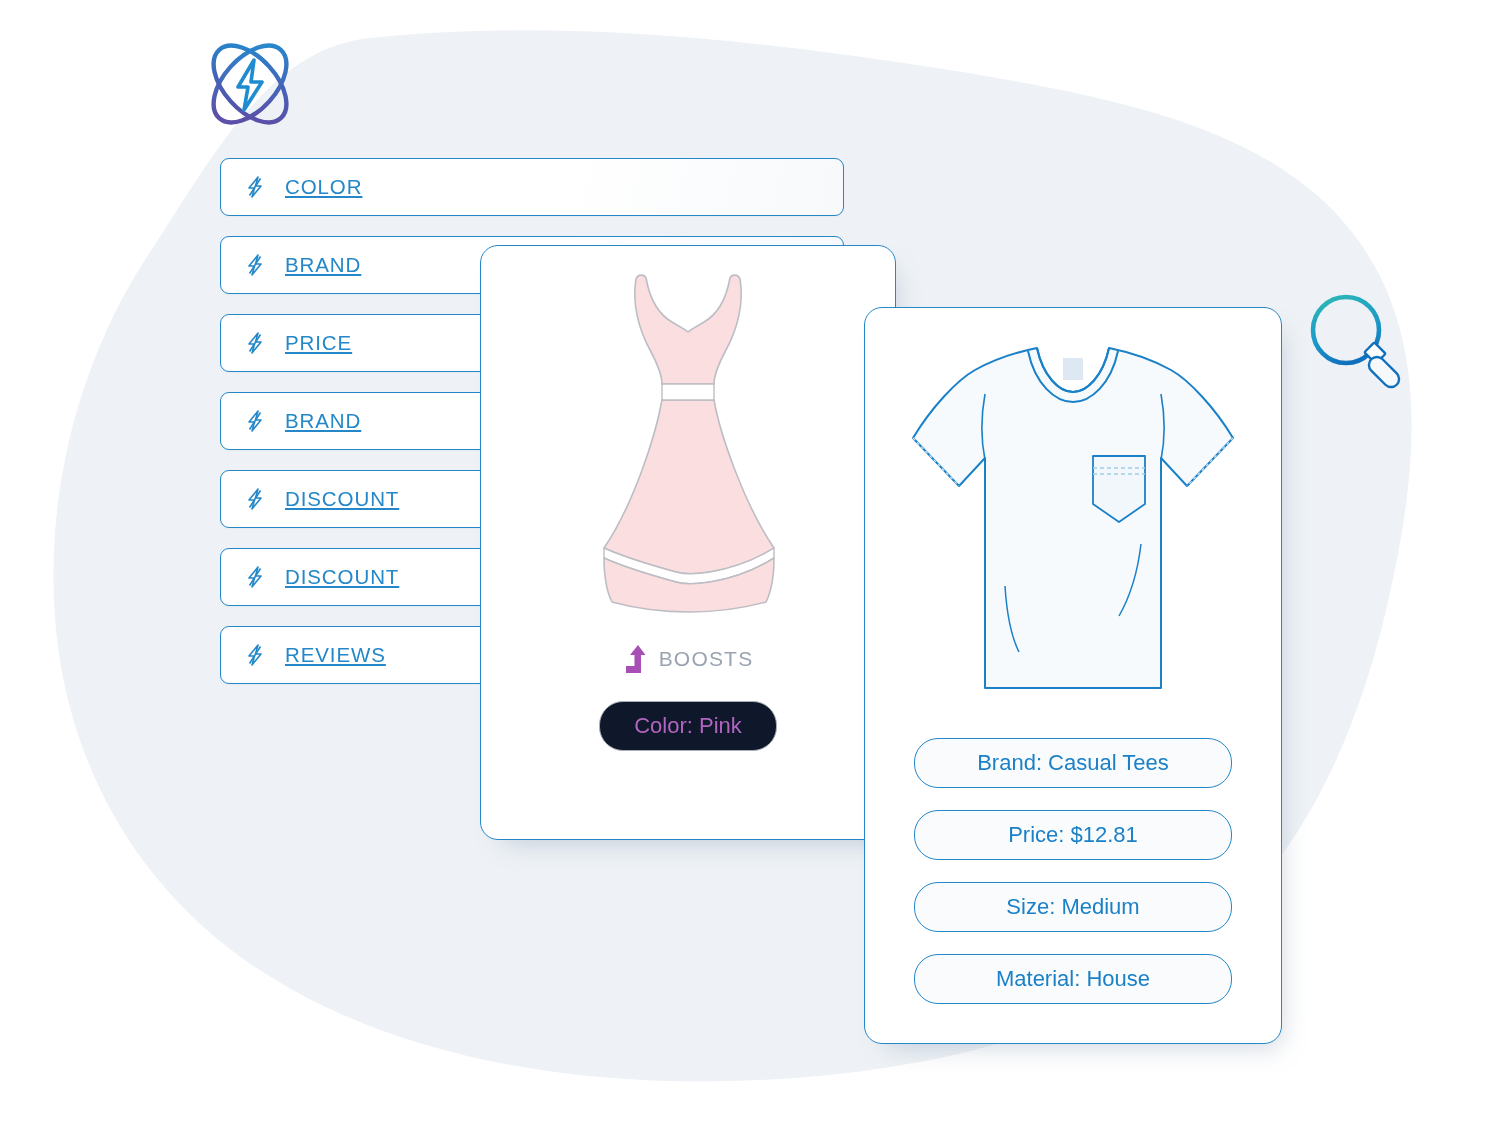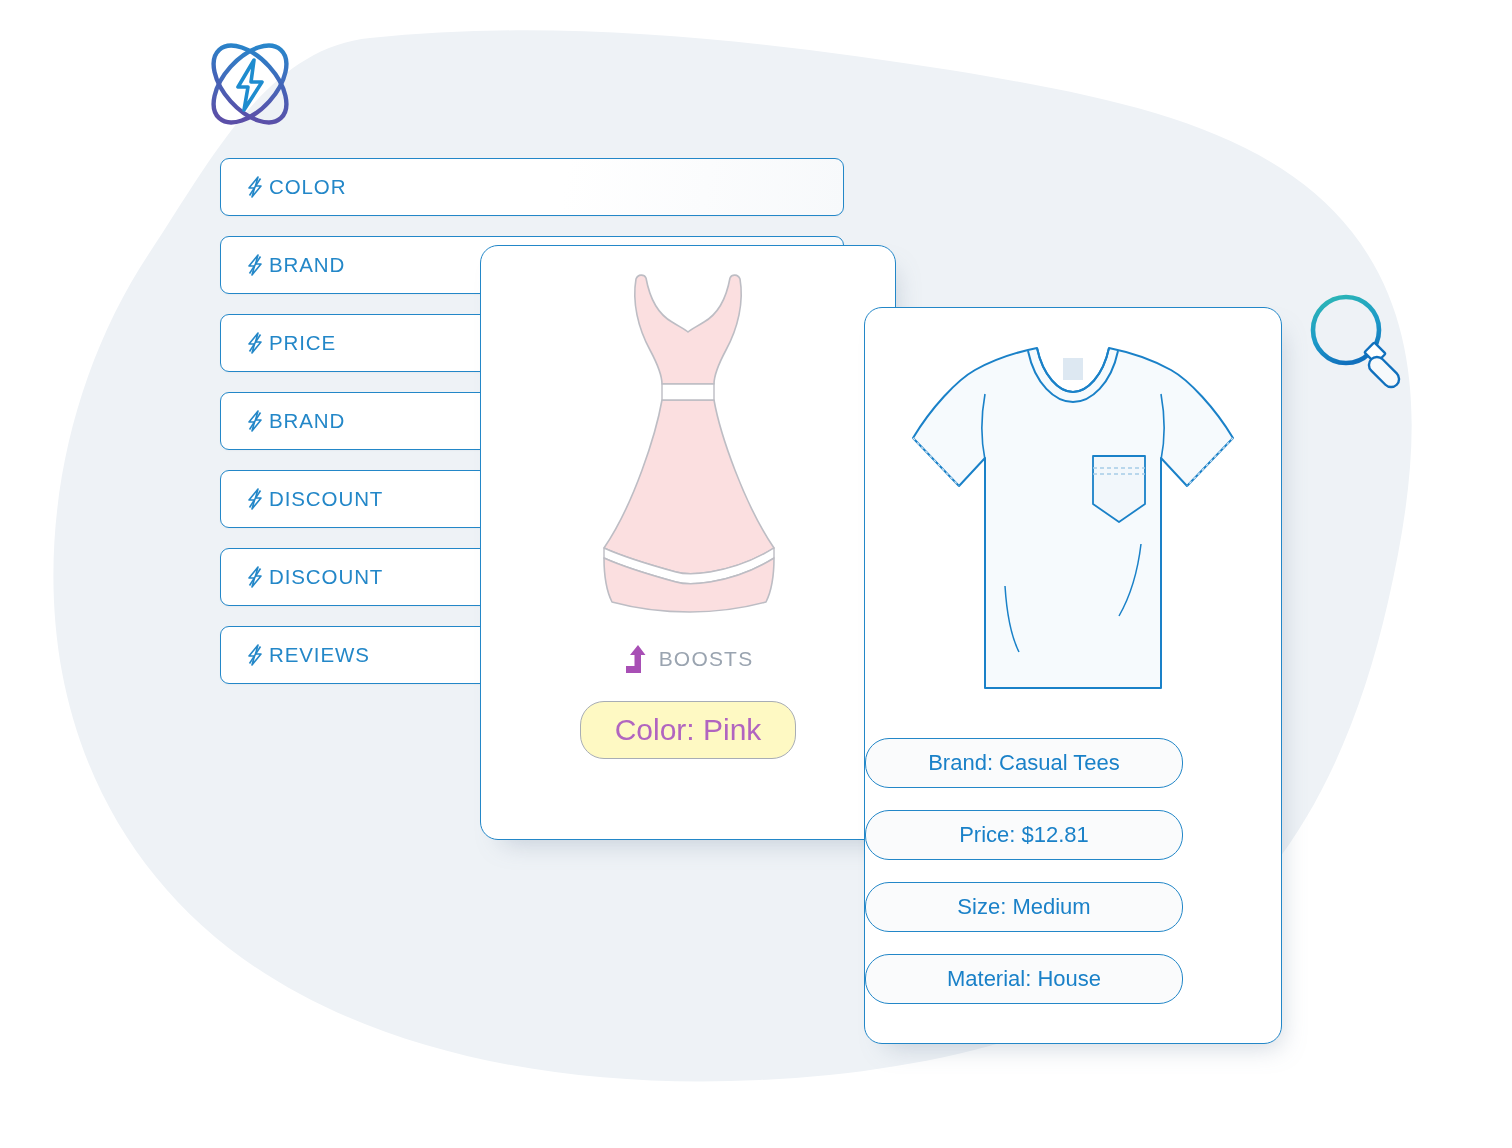--- a/index.html
+++ b/index.html
@@ -55,26 +55,27 @@
     box-shadow: 0 1px 2px rgba(120,140,160,0.06);
   }
   .facet-bolt {
     margin-left: 24px;
     width: 20px;
     height: 24px;
     flex: 0 0 auto;
     display: block;
   }
   .facet-label {
-    margin-left: 4px;
+    margin-left: 20px;
     font-size: 20.5px;
     letter-spacing: 0.9px;
     color: #2387c8;
     white-space: nowrap;
     font-weight: 400;
+    text-decoration: underline;
   }
 
   
   .card {
     position: absolute;
     background: #ffffff;
     border: 1.8px solid #2387c8;
     border-radius: 18px;
     box-sizing: border-box;
   }
@@ -135,34 +136,35 @@
     left: 0; right: 0;
     top: 455px;
     display: flex;
     flex-direction: column;
     align-items: center;
     gap: 22px;
   }
   .pill-dress {
     border: 1.5px solid #a8adb5;
     border-radius: 24px;
-    background: #fef9c3;
+    background: #0f172a;
     color: #b165c0;
-    font-size: 30px;
+    font-size: 22px;
     padding: 11px 34px;
     white-space: nowrap;
     box-sizing: border-box;
   }
 
   .pill-group-shirt {
     position: absolute;
     left: 0; right: 0;
     top: 430px;
     display: flex;
     flex-direction: column;
+    align-items: center;
     gap: 22px;
   }
   .pill-shirt {
     border: 1.6px solid #2387c8;
     border-radius: 24px;
     background: #fafbfc;
     color: #1a81c8;
     font-size: 22px;
     padding: 11px 30px;
     white-space: nowrap;

